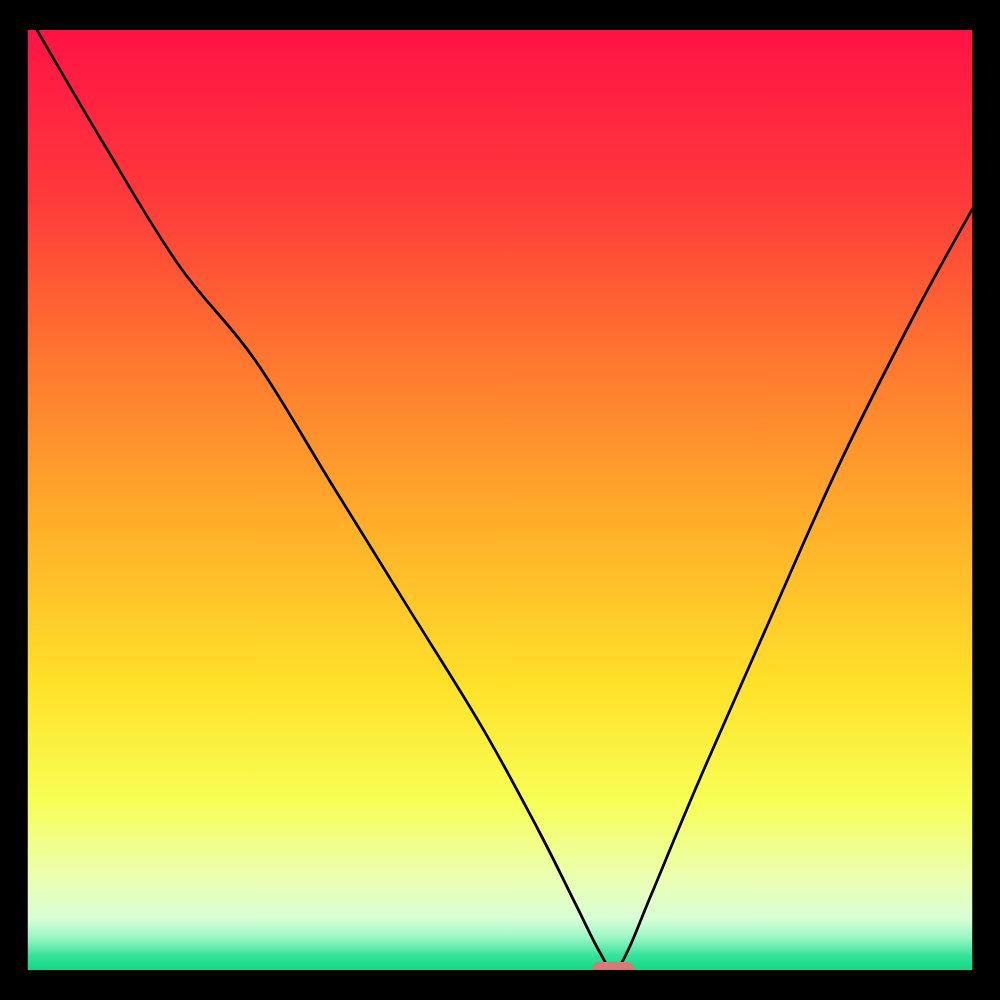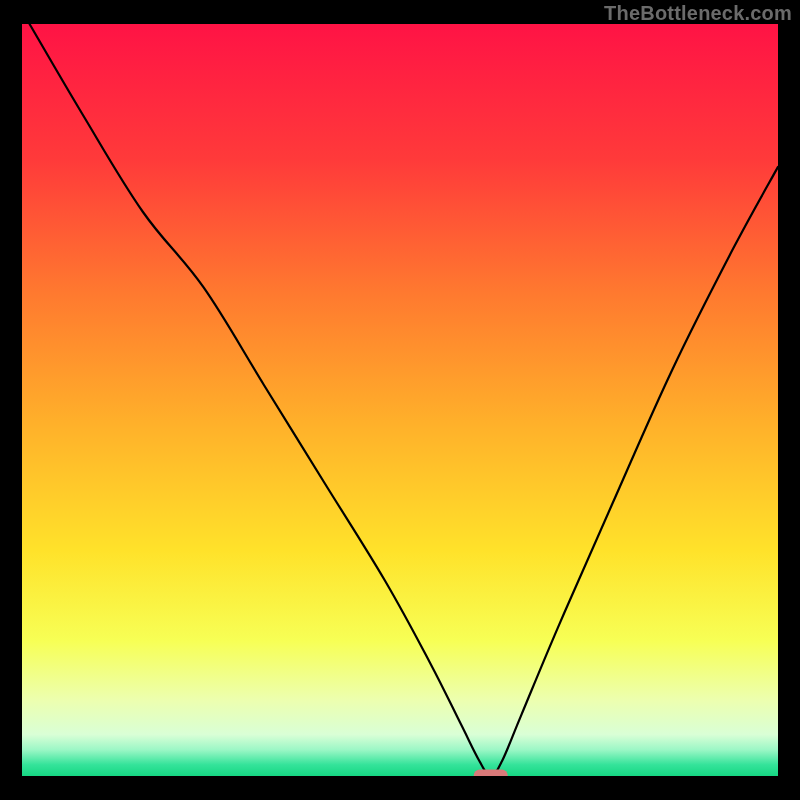--- a/index.html
+++ b/index.html
@@ -29,21 +29,20 @@
     user-select: none;
   }
   svg {
     display: block;
   }
 </style>
 </head>
 <body>
 
 <div class="frame">
-  <div class="watermark">TheBottleneck.com</div>
 
   <svg id="chart-svg" width="800" height="800" viewBox="0 0 800 800">
       <defs>
         <linearGradient id="bg-grad" x1="0" y1="0" x2="0" y2="1">
           <stop offset="0%" stop-color="#ff1345"></stop>
           <stop offset="18%" stop-color="#ff3a3a"></stop>
           <stop offset="36%" stop-color="#ff7a2f"></stop>
           <stop offset="53%" stop-color="#ffb02a"></stop>
           <stop offset="70%" stop-color="#ffe22a"></stop>
           <stop offset="82%" stop-color="#f7ff55"></stop>

